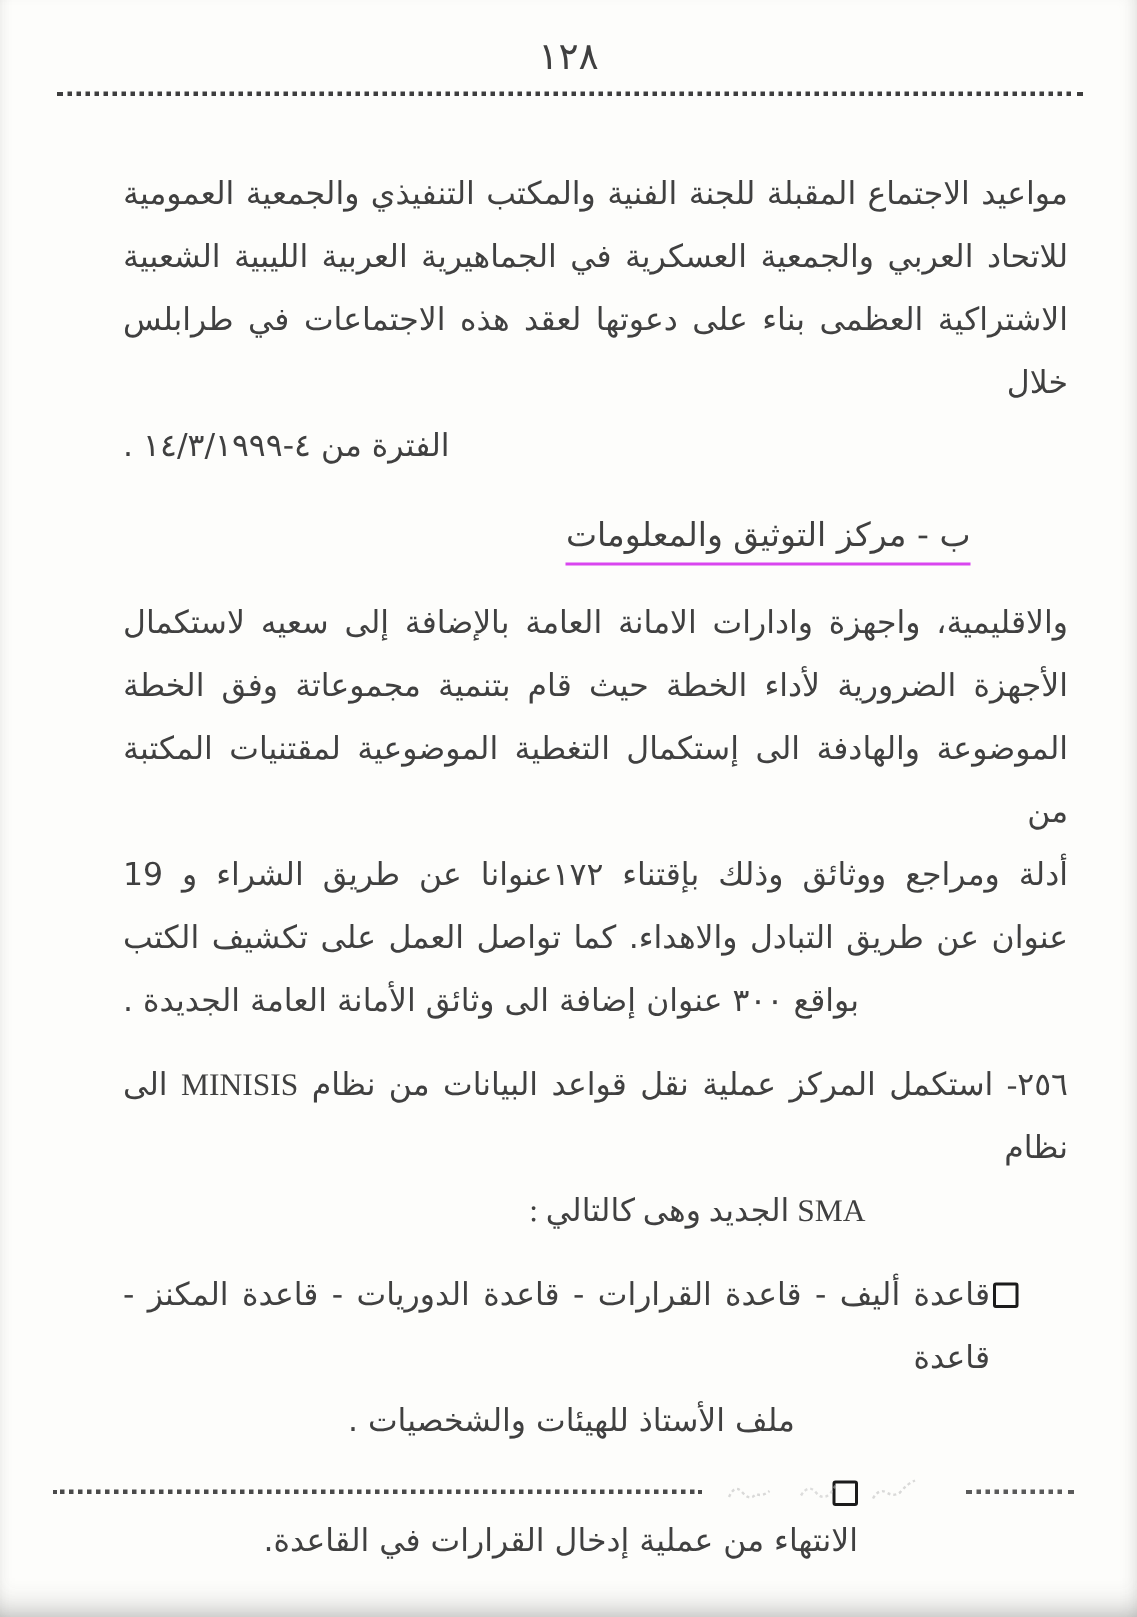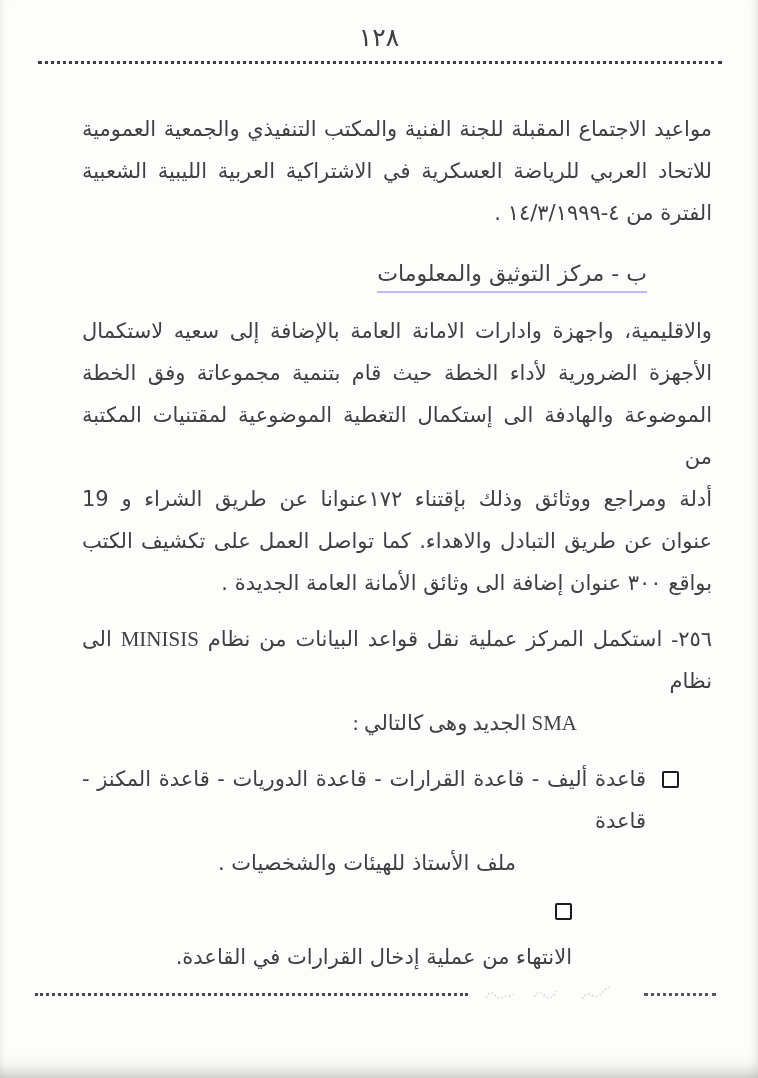--- a/index.html
+++ b/index.html
@@ -27,30 +27,30 @@
     border-top:3px dotted #3e3e3e;
     height:0;
   }
   .content{
     margin:0 46px;
     direction:rtl;
     font-size:21px;
   }
   .line{display:block;line-height:42px;margin-left:36px;}
   .j{text-align:justify;text-align-last:justify;}
-  .center-last{text-align:right;}
+  .center-last{text-align:left;}
   .para-intro{margin:44px 0 0 0;}
   .heading-row{margin:20px 65px 0 0;line-height:40px;font-size:22px;}
-  .heading-underline{border-bottom:2px solid #c4b5fd;padding-bottom:5px;}
+  .heading-underline{border-bottom:2px solid #d946ef;padding-bottom:5px;}
   .para-255{margin:16px 0 0 0;}
   .para-256{margin:14px 0 0 0;font-family:Liberation Serif, serif;}
   .offset-right{text-align:right;padding-right:135px;}
   .bullet-row{
     display:flex;direction:rtl;align-items:flex-start;
-    gap:16px;padding-right:33px;
+    gap:2px;padding-right:33px;
   }
   .bullet-1{margin-top:14px;}
   .bullet-2{margin-top:6px;padding-right:140px;flex-direction:column;}
   .square{
     flex:0 0 auto;width:13px;height:13px;
     border:2px solid #1b1b1b;border-radius:2px;
     margin-top:13px;background:transparent;
   }
   .bullet-text{flex:1;min-width:0;}
   .indent-2{padding-right:130px;}
@@ -68,21 +68,22 @@
 
 <div class="page">
 
   <div class="page-number">١٢٨</div>
   <div class="top-rule"></div>
 
   <div class="content">
 
     <p class="para-intro">
       <span class="line j">مواعيد الاجتماع المقبلة للجنة الفنية والمكتب التنفيذي والجمعية العمومية</span>
-      <span class="line j">للاتحاد العربي للرياضة العسكرية في الاشتراكية العربية الليبية الشعبية</span>
+      <span class="line j">للاتحاد العربي والجمعية العسكرية في الجماهيرية العربية الليبية الشعبية</span>
+      <span class="line j">الاشتراكية العظمى بناء على دعوتها لعقد هذه الاجتماعات في طرابلس خلال</span>
       <span class="line center-last">الفترة من ٤-١٤/٣/١٩٩٩ .</span>
     </p>
 
     <div class="heading-row">
       <span class="heading-underline">ب - مركز التوثيق والمعلومات</span>
     </div>
 
     <p class="para-255">
       <span class="line j">والاقليمية، واجهزة وادارات الامانة العامة بالإضافة إلى سعيه لاستكمال</span>
       <span class="line j">الأجهزة الضرورية لأداء الخطة حيث قام بتنمية مجموعاتة وفق الخطة</span>

